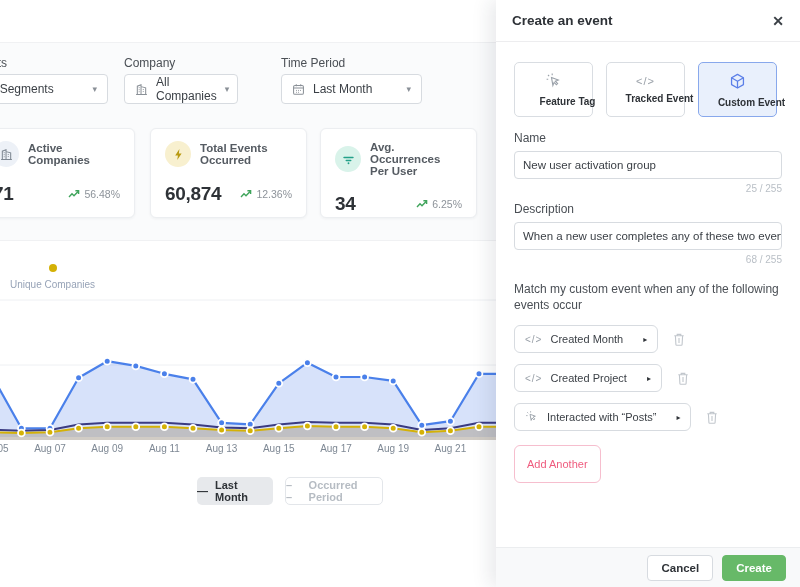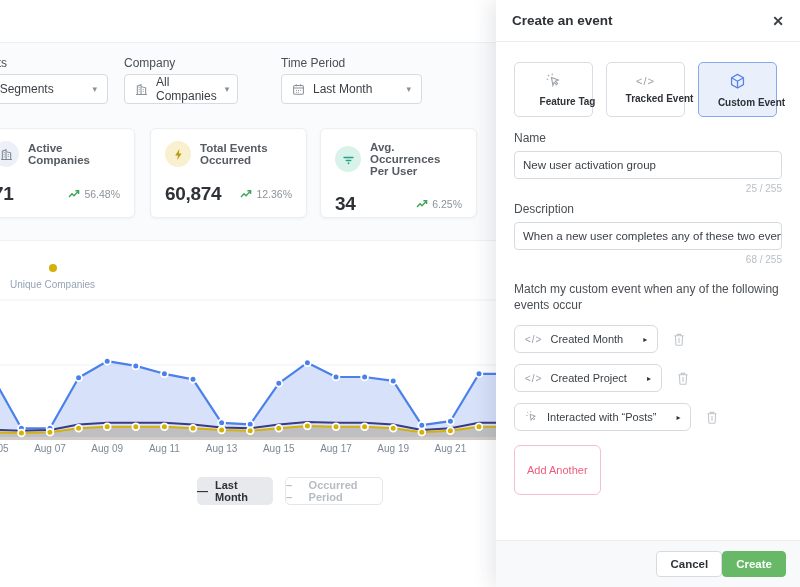--- a/index.html
+++ b/index.html
@@ -52,24 +52,24 @@
   .tinput{height:26px;border:1px solid #d7dbe0;border-radius:4px;padding:0 8px;font-size:11.5px;color:#3a3f45;
           display:flex;align-items:center;white-space:nowrap;overflow:hidden;cursor:text;}
   .counter{text-align:right;font-size:10px;color:#b9bfc6;margin-top:4px;}
   .match{font-size:12px;color:#4a4f55;margin:16px 0 12px;line-height:1.35;}
   .chip-row{display:flex;align-items:center;margin-bottom:11px;}
   .chip{display:inline-flex;align-items:center;gap:8px;height:26px;border:1px solid #d7dbe0;border-radius:6px;
         padding:0 10px;font-size:11px;color:#3a3f45;background:#fff;cursor:pointer;}
   .chip .code-glyph{font-size:10px;}
   .chip-arrow{margin-left:12px;font-size:8px;color:#2e3237;}
   .trash{margin-left:14px;cursor:pointer;display:flex;}
-  .add-btn{display:inline-block;margin-top:3px;padding:18px 12px;font-size:11px;color:#ef5b7e;
+  .add-btn{display:inline-block;margin-top:3px;padding:12px 12px;font-size:11px;color:#ef5b7e;
            border:1px solid #f6bece;border-radius:6px;background:#fff;cursor:pointer;}
-  .p-foot{position:absolute;bottom:0;left:0;right:0;height:47px;background:#f8f9fa;border-top:1px solid #ebedef;
-          display:flex;align-items:center;justify-content:flex-end;padding:0 14px;box-sizing:border-box;}
+  .p-foot{position:absolute;bottom:0;left:0;right:0;height:40px;background:#f8f9fa;border-top:1px solid #ebedef;
+          display:flex;align-items:center;justify-content:flex-end;gap:9px;padding:0 14px;box-sizing:border-box;}
   .btn{border-radius:4px;padding:6px 13px;font-size:11.5px;font-weight:bold;cursor:pointer;}
   .btn-cancel{background:#fff;border:1px solid #d7dbe0;color:#2e3237;}
   .btn-create{background:#67b968;border:1px solid #67b968;color:#fff;}
 </style>
 </head>
 <body>
 
 <div class="dash">
   <div class="topbar"></div>
   <div class="filter-section"></div>

